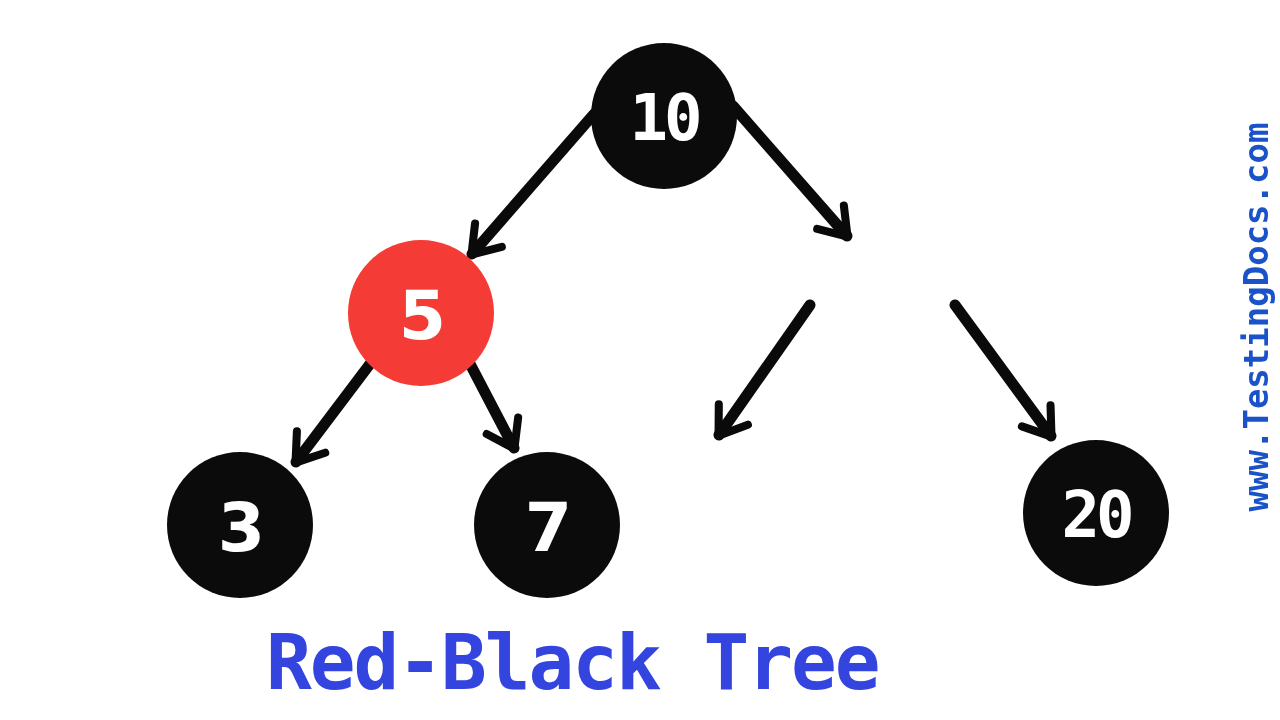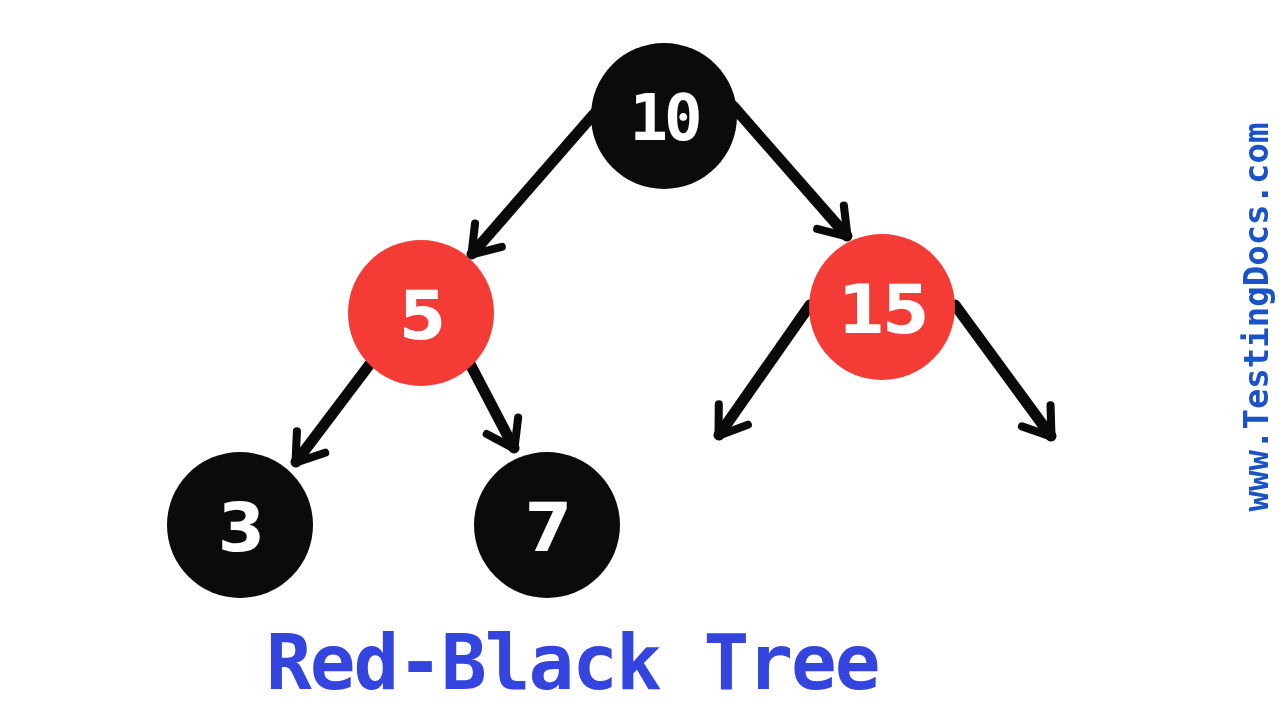--- a/index.html
+++ b/index.html
@@ -80,31 +80,31 @@
   </svg>
 
   <div class="node mono black" style="left:591px;top:43px">
     <span class="node-value">10</span>
   </div>
 
   <div class="node red" style="left:348px;top:240px">
     <span class="node-value">5</span>
   </div>
 
-  <div class="node red" style="left:809px;top:234px">
-    <span class="node-value">15</span>
-  </div>
 
   <div class="node black" style="left:167px;top:452px">
     <span class="node-value">3</span>
   </div>
 
   <div class="node black" style="left:474px;top:452px">
     <span class="node-value">7</span>
   </div>
 
 
+  <div class="node mono black" style="left:1023px;top:440px">
+    <span class="node-value">20</span>
+  </div>
 
   <div class="diagram-title">Red-Black Tree</div>
 
   <div class="watermark">www.TestingDocs.com</div>
 
 </div>
 
 </body></html>

